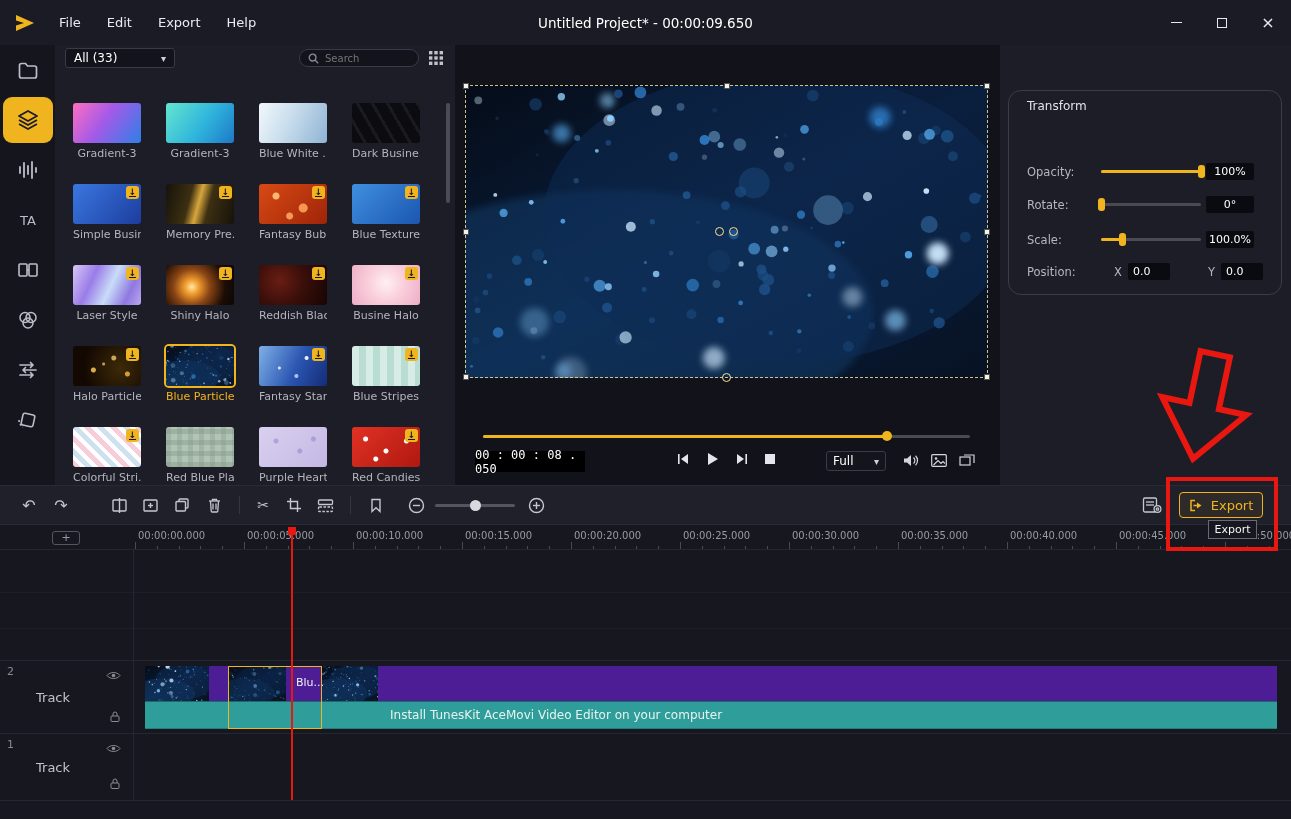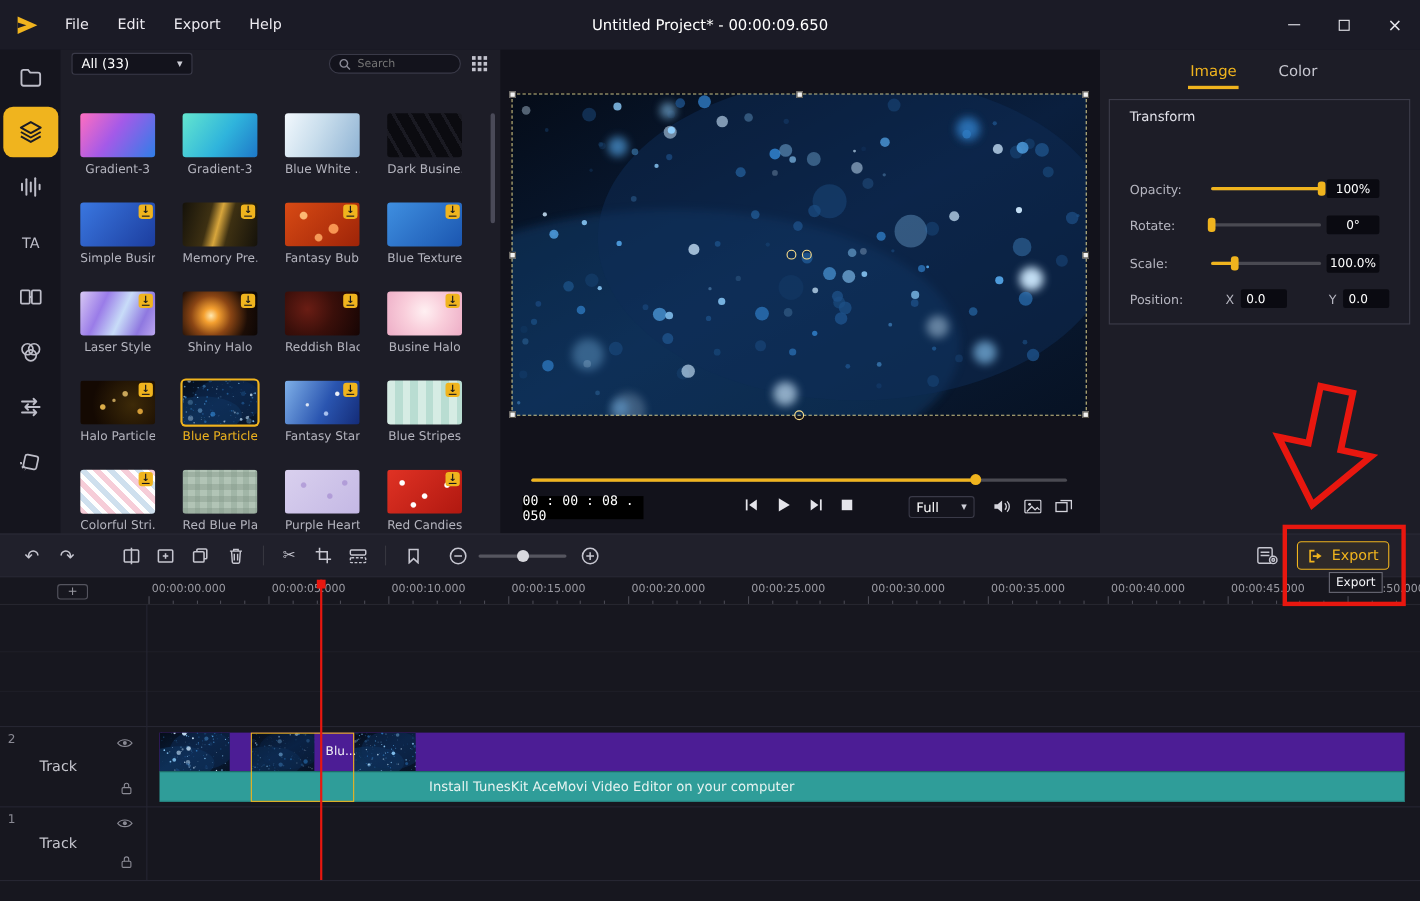--- a/index.html
+++ b/index.html
@@ -62,21 +62,21 @@
   .transport>div{display:flex;align-items:center;justify-content:center}
   .fit-dropdown{position:absolute;left:371px;top:406px;width:60px;height:20px;background:#14141d;border:1px solid #3a3a48;border-radius:3px;display:flex;align-items:center;justify-content:space-between;padding:0 6px;font-size:12px;color:#fff}
   .pv-icon{position:absolute;top:409px;color:#d4d4dc}
 
   
   .inspector{position:absolute;left:1000px;top:45px;width:291px;height:440px;background:#1d1d27}
   .insp-tabs{display:flex;gap:38px;height:40px;align-items:center;padding-left:82px;font-size:13.5px;color:#c6c6cf}
   .insp-tab{position:relative}
   .insp-tab.active{color:var(--accent)}
   .insp-tab.active::after{content:"";position:absolute;left:-2px;right:-2px;bottom:-8px;height:3px;background:var(--accent)}
-  .transform-box{position:absolute;left:8px;top:45px;width:274px;height:205px;border:1px solid #3c3c4a;border-radius:0}
+  .transform-box{position:absolute;left:8px;top:45px;width:274px;height:205px;border:1px solid #3c3c4a;border-radius:13px}
   .transform-title{position:absolute;left:18px;top:8px;font-size:12px;color:#e2e2ea}
   .t-row{position:absolute;left:0;right:0;height:22px}
   .t-label{position:absolute;left:18px;top:3px;font-size:11.5px;color:#b6b6c0}
   .flip-btn{position:absolute;top:0;width:30px;height:20px;background:#a9aeb6;border-radius:3px;display:flex;align-items:center;justify-content:center}
   .slider{position:absolute;left:92px;top:8px;width:100px;height:3px;border-radius:2px;background:#4a4a52}
   .slider .fill{position:absolute;left:0;top:0;bottom:0;border-radius:2px;background:var(--accent)}
   .slider .knob{position:absolute;top:-5px;width:7px;height:13px;border-radius:3px;background:var(--accent)}
   .val-box{position:absolute;top:1px;width:48px;height:17px;background:#0a0a11;border-radius:2px;color:#fff;font-size:11px;display:flex;align-items:center;justify-content:center}
   .xy{position:absolute;top:3px;font-size:11.5px;color:#b6b6c0}
   .xy-box{position:absolute;top:1px;width:42px;height:17px;background:#0a0a11;border-radius:2px;color:#fff;font-size:11px;display:flex;align-items:center;padding-left:5px}
@@ -716,24 +716,20 @@
     </span>
   <span class="pv-icon" style="left:504px">
       <svg width="16" height="13" viewBox="0 0 16 13">
         <rect x="1" y="3" width="10" height="8" fill="none" stroke="currentColor" stroke-width="1.2"></rect>
         <path d="M5 1h10v8" fill="none" stroke="currentColor" stroke-width="1.2"></path>
       </svg>
     </span>
 </section>
 
 <section class="inspector">
-  <div class="insp-tabs">
-      <div class="insp-tab active">Image</div>
-      <div class="insp-tab">Color</div>
-    </div>
   <div class="transform-box">
     <div class="transform-title">Transform</div>
 
 
     <div class="t-row" style="top:71px">
       <span class="t-label">Opacity:</span>
       <div class="slider">
           <div class="fill" style="width: 100%;"></div>
           <div class="knob" style="left: calc(100% - 3px);"></div>
         </div>

